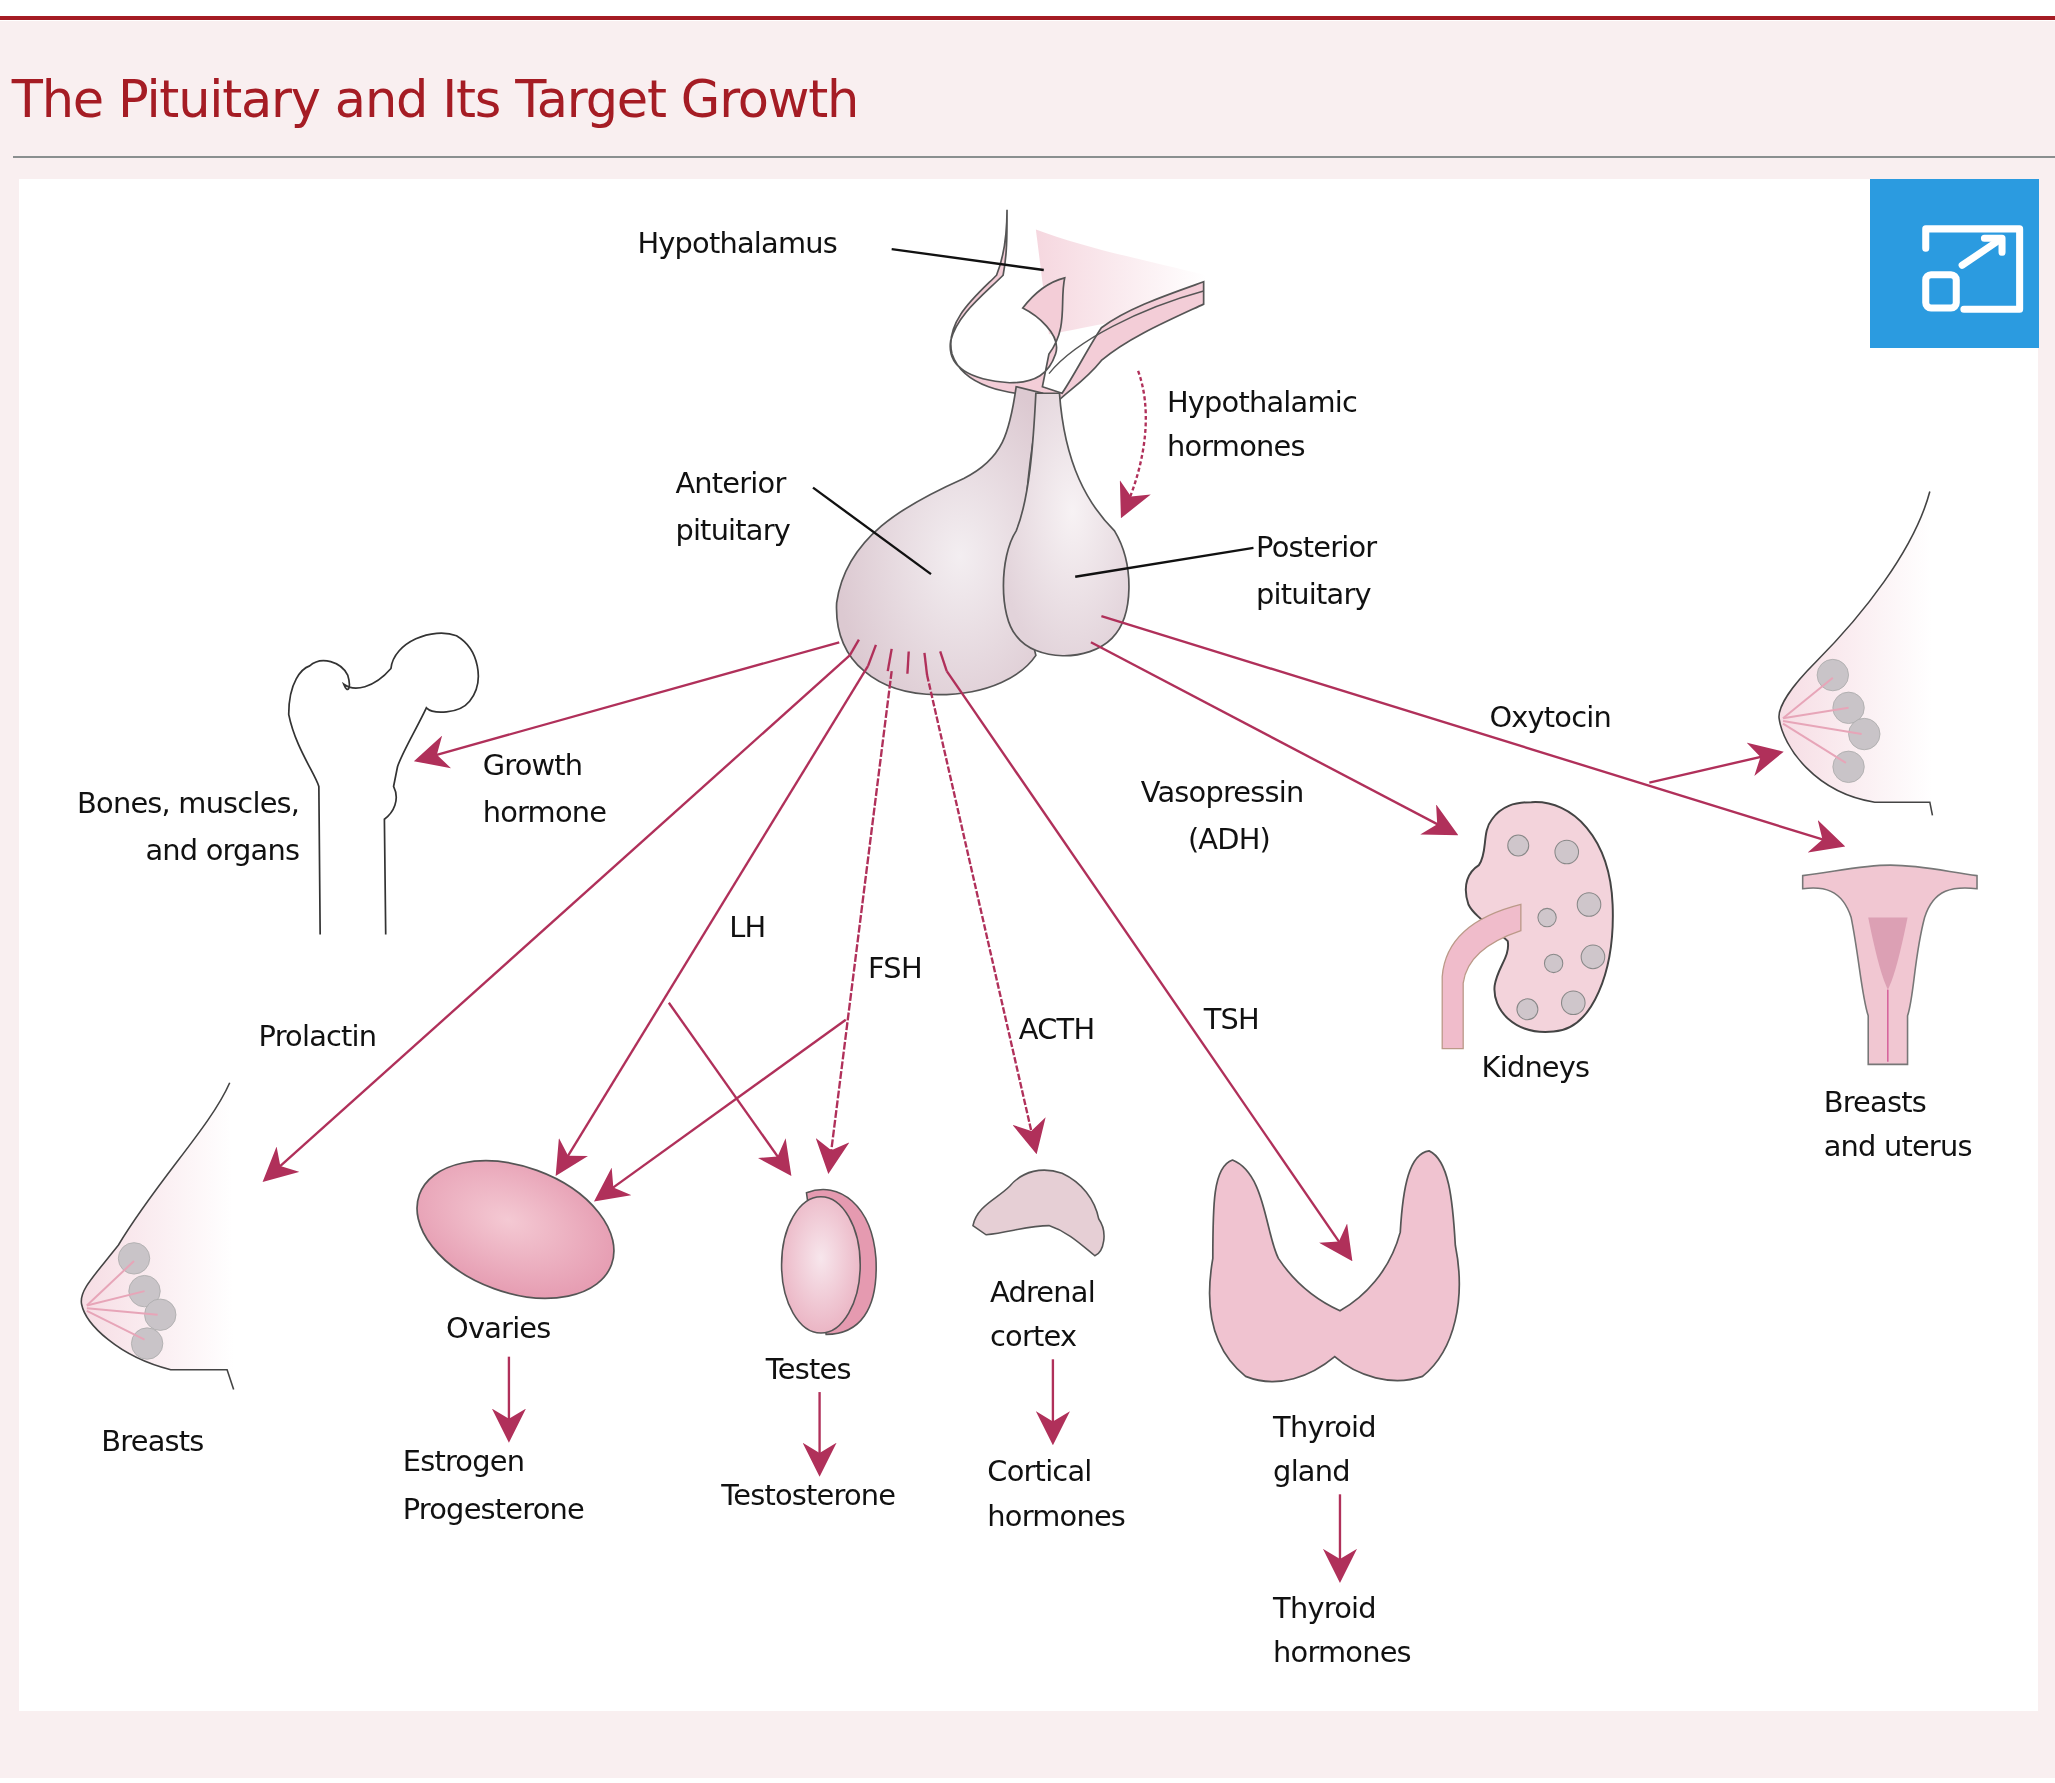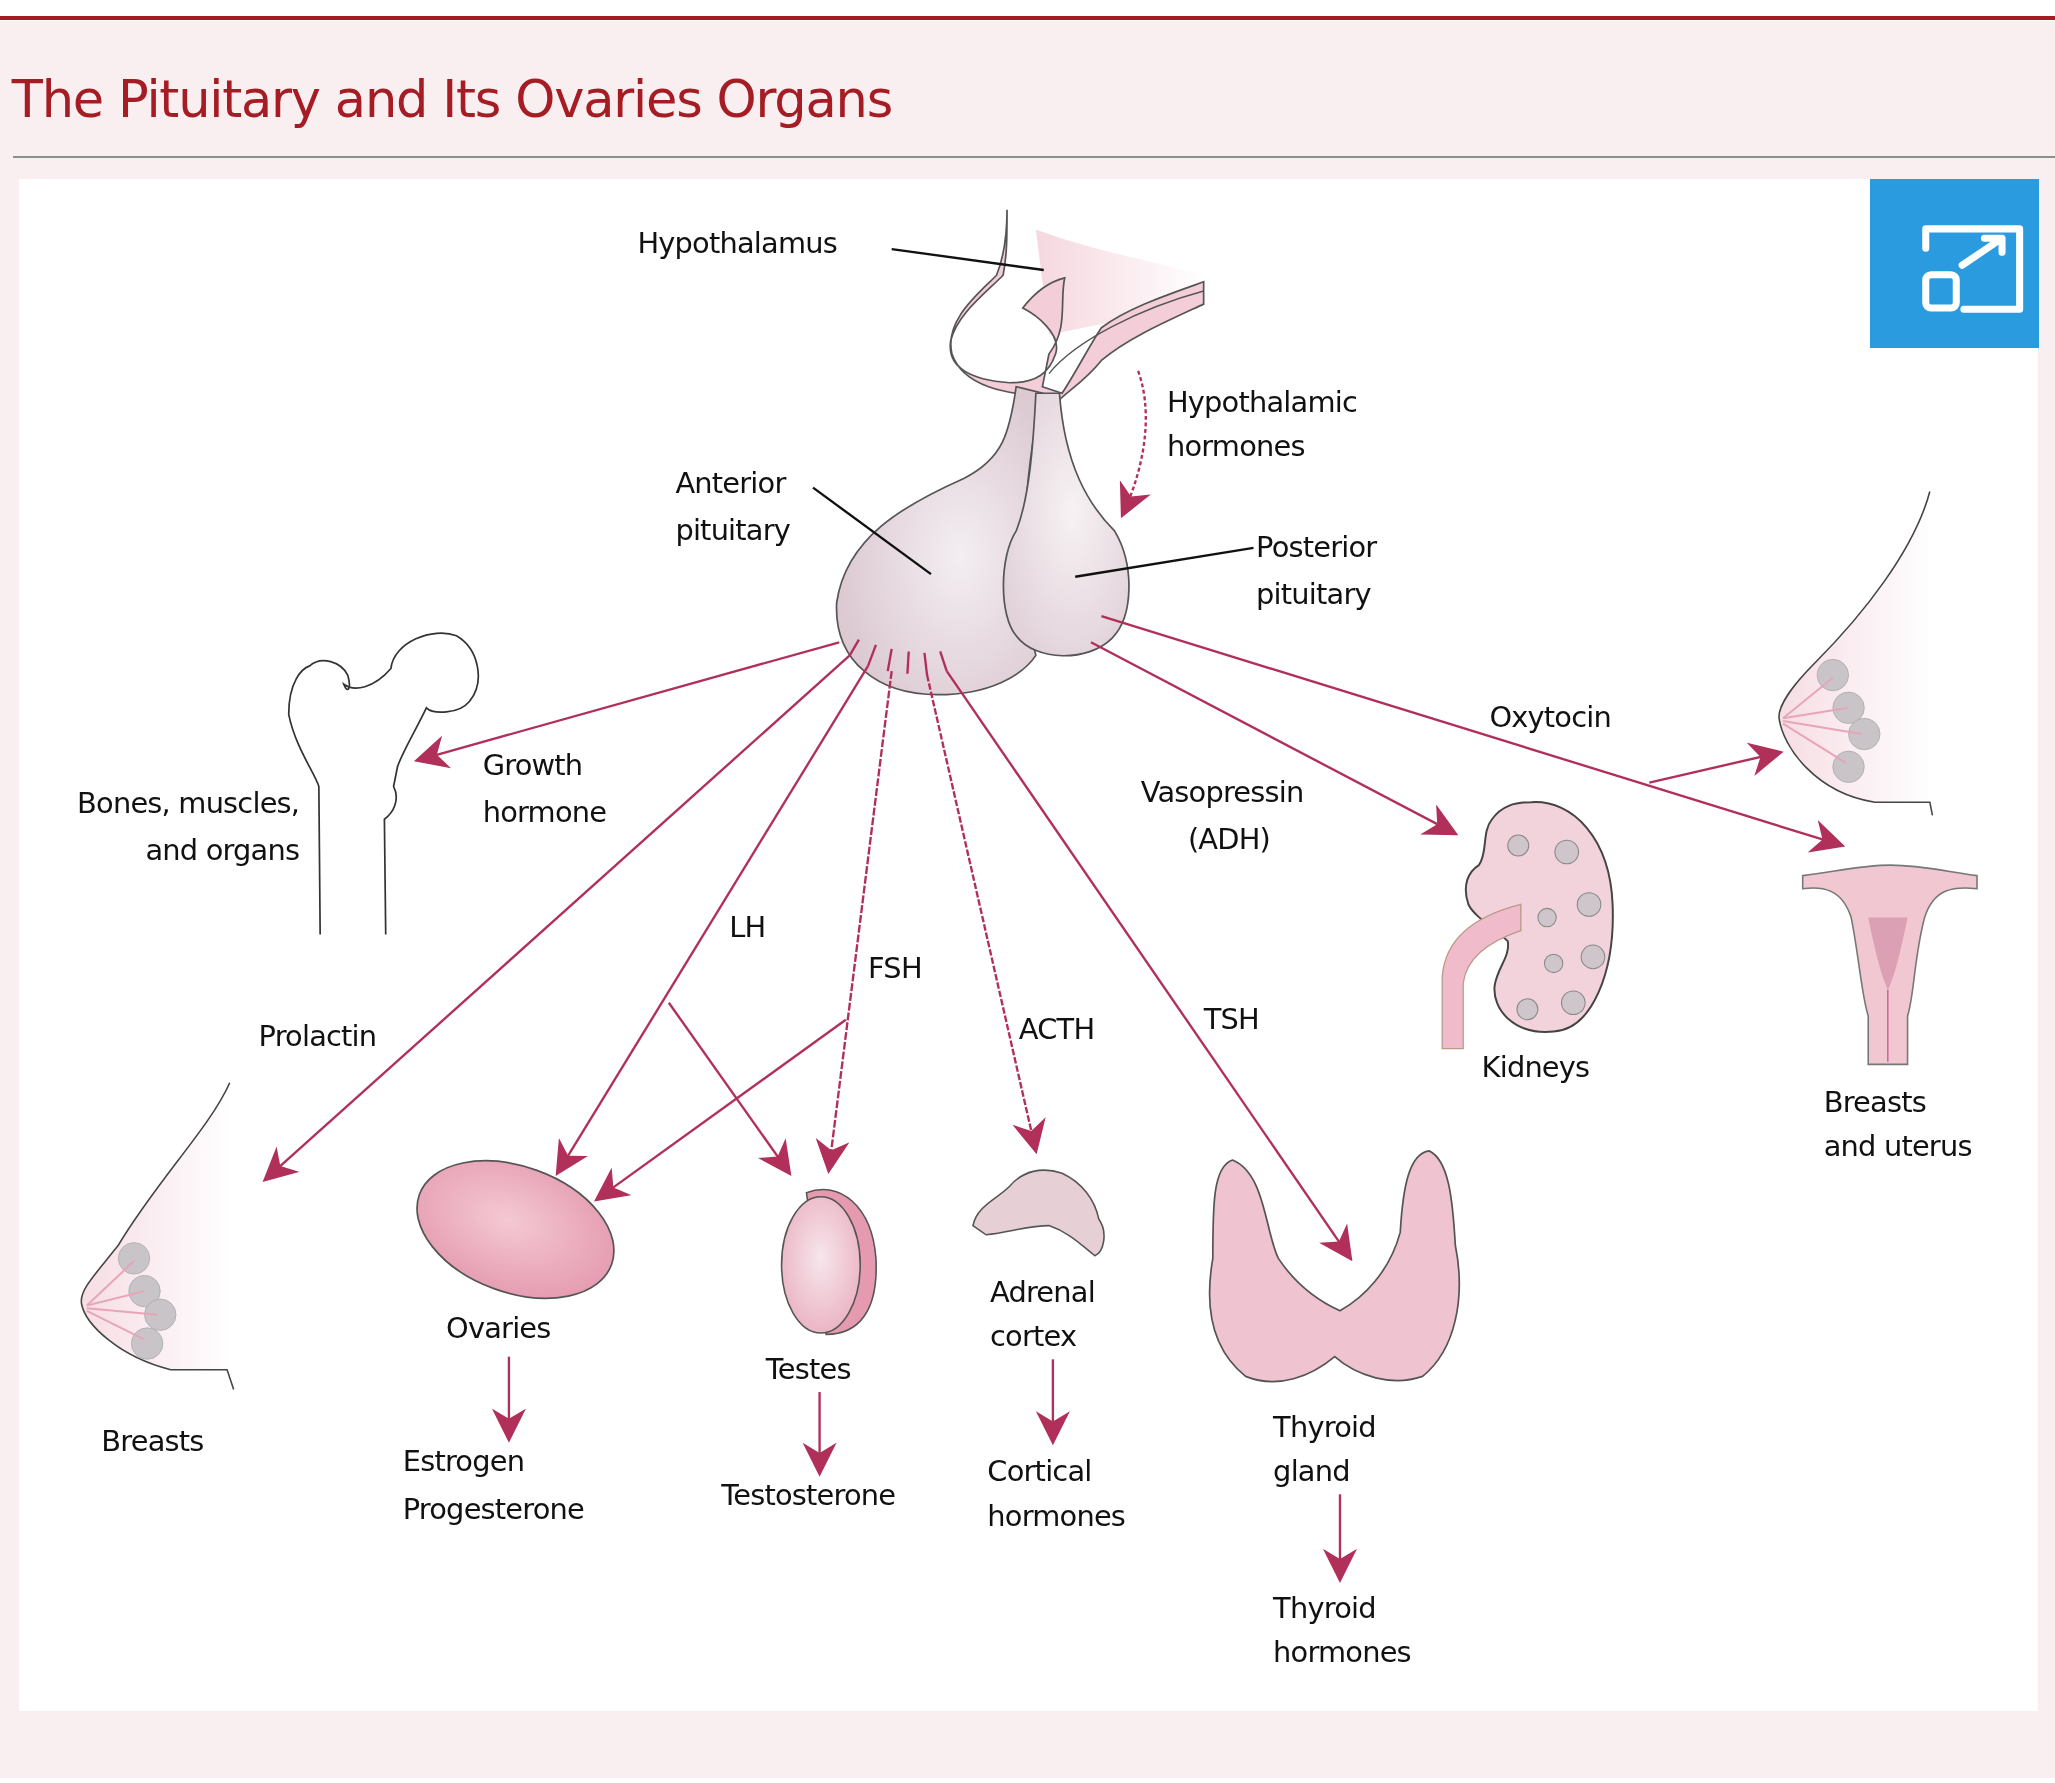--- a/index.html
+++ b/index.html
@@ -14,21 +14,21 @@
   .expand-btn svg { position:absolute; left:0; top:0; width:169px; height:169px; }
   svg.diagram { position:absolute; left:0; top:0; width:2056px; height:1784px; }
   .lbl { font-family:"DejaVu Sans", sans-serif; font-size:22px; fill:#111; letter-spacing:-0.6px; }
 </style>
 </head>
 <body>
 
 <div class="page">
   <div class="bg-pink"></div>
   <div class="top-rule"></div>
-  <div class="title">The Pituitary and Its Ovaries Organs</div>
+  <div class="title">The Pituitary and Its Target Growth</div>
   <div class="gray-rule"></div>
   <div class="panel"></div>
 
   <svg class="diagram" viewBox="0 0 1568 1361">
     <defs>
       <marker id="ah" viewBox="0 0 10 10" refX="9" refY="5" markerWidth="9" markerHeight="9" orient="auto-start-reverse" markerUnits="userSpaceOnUse">
         <path d="M0,0 L10,5 L0,10 L3,5 Z" fill="#b0305a"></path>
       </marker>
       <marker id="ahBig" viewBox="0 0 10 10" refX="9" refY="5" markerWidth="26" markerHeight="26" orient="auto" markerUnits="userSpaceOnUse">
         <path d="M0,0 L10,5 L0,10 L3,5 Z" fill="#b0305a"></path>

